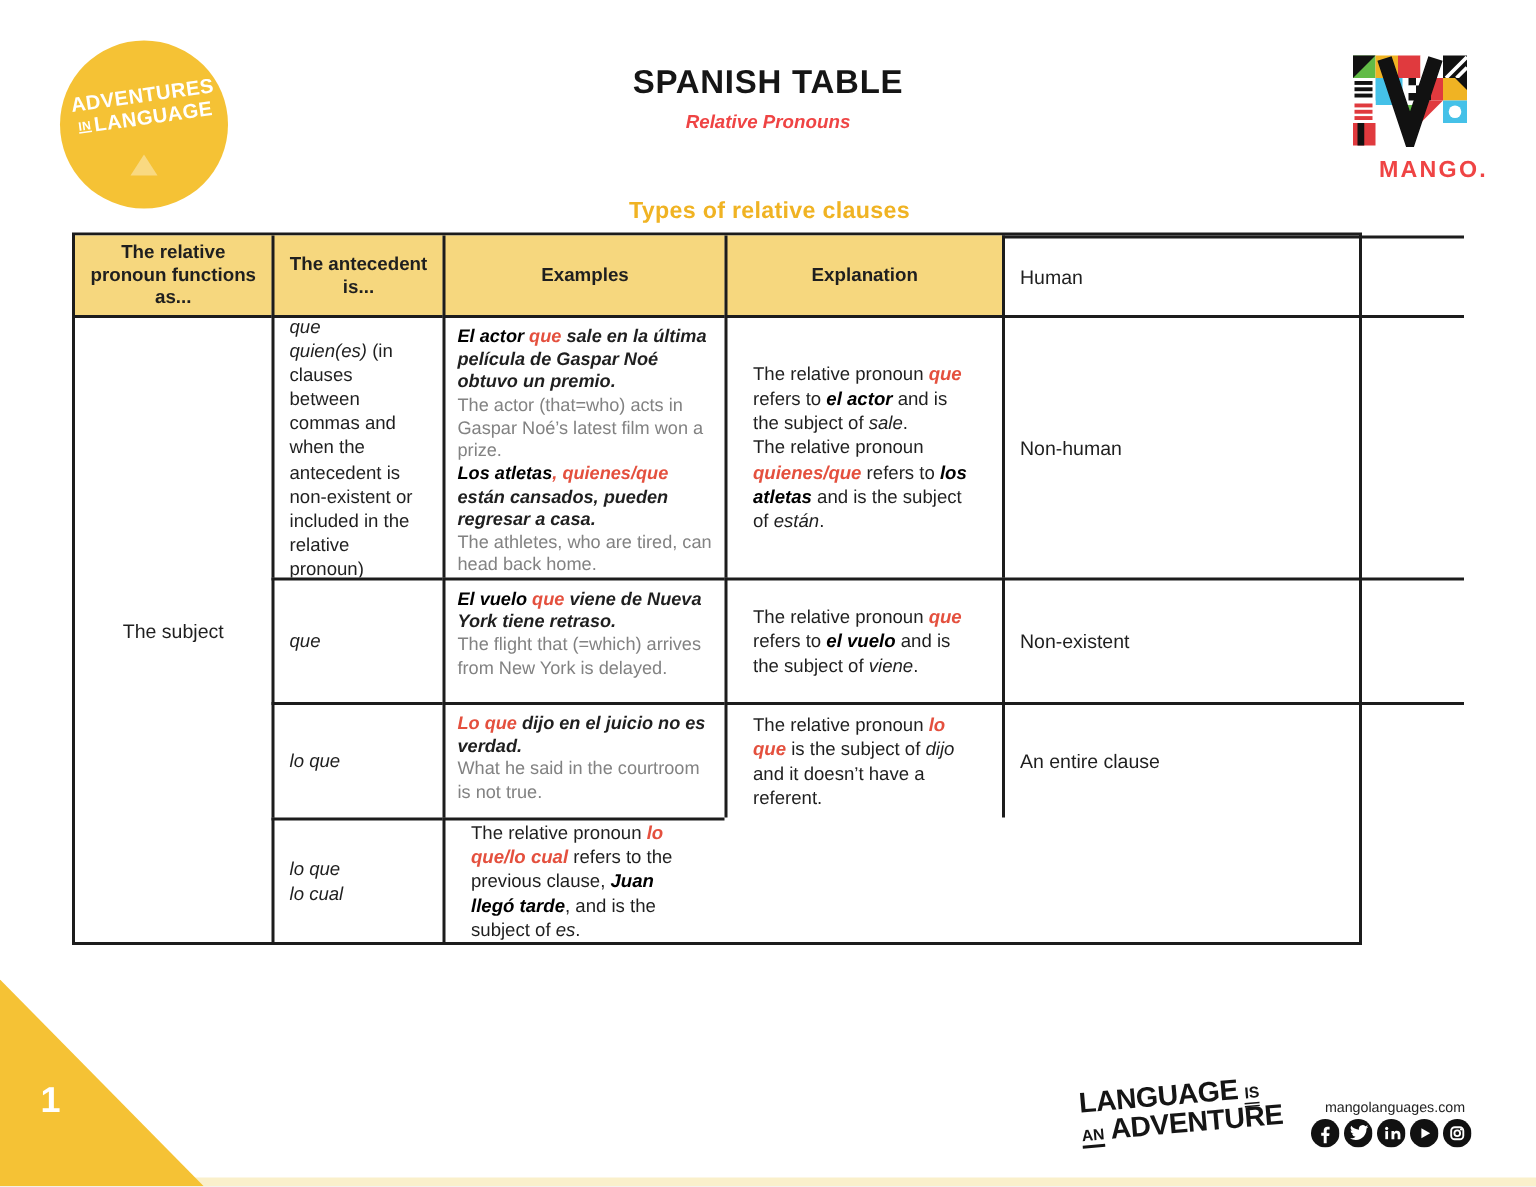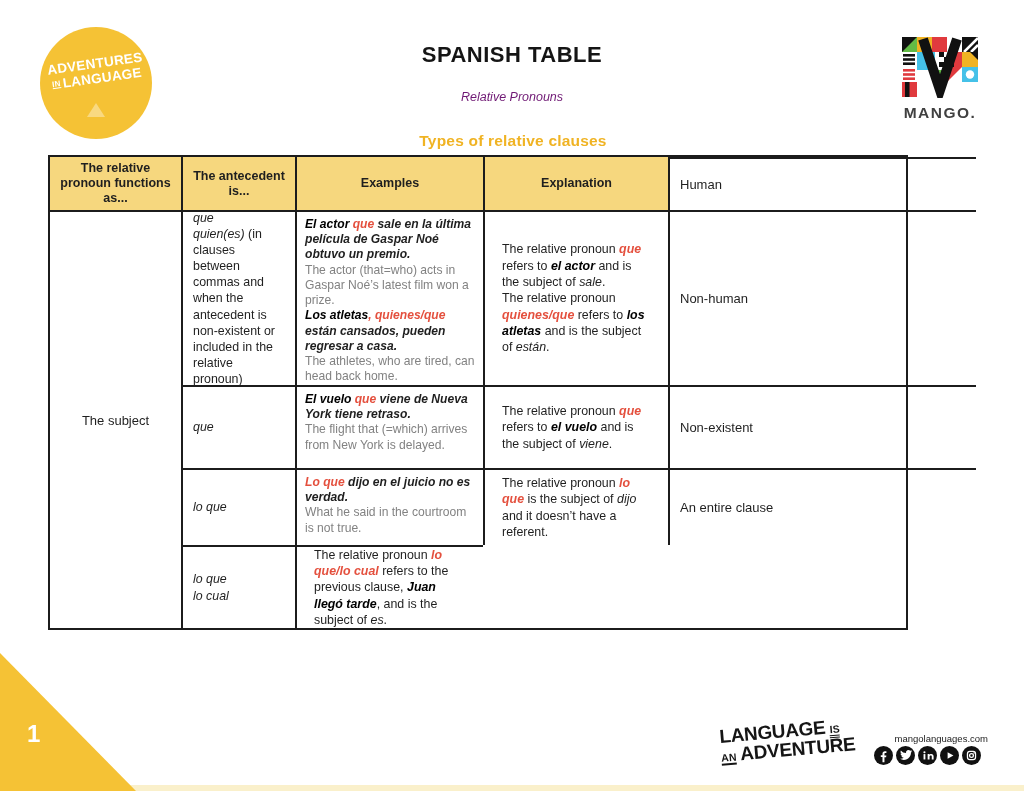--- a/index.html
+++ b/index.html
@@ -19,25 +19,25 @@
   .badge-l1 { font-size:13.5px; display:block; }
   .badge-l2 { font-size:13.5px; display:block; }
   .badge-in { font-size:8px; text-decoration:underline; margin-right:2px; vertical-align:2px; }
   .badge-tent { position:absolute; left:50%; top:76px; transform:translateX(-50%);
                 width:0; height:0; border-left:9px solid transparent; border-right:9px solid transparent;
                 border-bottom:14px solid rgba(255,255,255,.38); }
 
   
   .titleblock { position:absolute; left:0; right:0; top:42px; text-align:center; }
   .doc-title { font-size:22px; font-weight:800; letter-spacing:.5px; color:#151515; }
-  .doc-subtitle { font-size:12.5px; font-style:italic; font-weight:400; margin-top:22px; color:#701a75; }
+  .doc-subtitle { font-size:12.5px; font-style:italic; font-weight:700; margin-top:6px; color:#ef4444; }
 
   
   .mango { position:absolute; right:32px; top:36px; width:104px; text-align:center; }
-  .mango-word { font-size:15.5px; font-weight:800; letter-spacing:1.5px; color:#404040; margin-top:2px; }
+  .mango-word { font-size:15.5px; font-weight:800; letter-spacing:1.5px; color:#ef4444; margin-top:2px;text-align:right; }
 
   
   .types { position:absolute; left:48px; top:132px; width:930px; text-align:center;
            color:#F0B323; font-weight:800; font-size:15.5px; letter-spacing:.2px; }
 
   
   .tbl { position:absolute; left:48px; top:155px; width:860px;
          border:2px solid #1c1c1c; display:grid;
          grid-template-columns:131px 114px 188px 185px 308px;
          grid-template-rows:53px 175px 83px 77px 83px; background:#fff; }
@@ -71,21 +71,21 @@
          clip-path:polygon(0 0, 100% 100%, 0 100%); }
   .pageno { position:absolute; left:27px; top:720px; color:#fff; font-weight:800; font-size:24px; }
 
   .tagline { position:absolute; left:720px; top:722px; transform:rotate(-5deg);
              color:#151515; font-weight:800; line-height:.98; letter-spacing:-.3px; white-space:nowrap; }
   .tag-big { font-size:19px; }
   .tag-sm  { font-size:10.5px; letter-spacing:0; }
   .tag-sm.u { border-bottom:2px solid #151515; }
   .tag-sm.uu { border-bottom:3px double #151515; }
 
-  .site { position:absolute; left:872px; top:733px; width:116px; text-align:right;
+  .site { position:absolute; left:872px; top:733px; width:116px; text-align:center;
           font-size:9.5px; color:#222; }
   .social { position:absolute; left:874px; top:746px; display:flex; gap:3px; }
   .social svg { display:block; cursor:pointer; }
 </style>
 </head>
 <body>
 
 <div id="page">
 
   <div class="badge">

